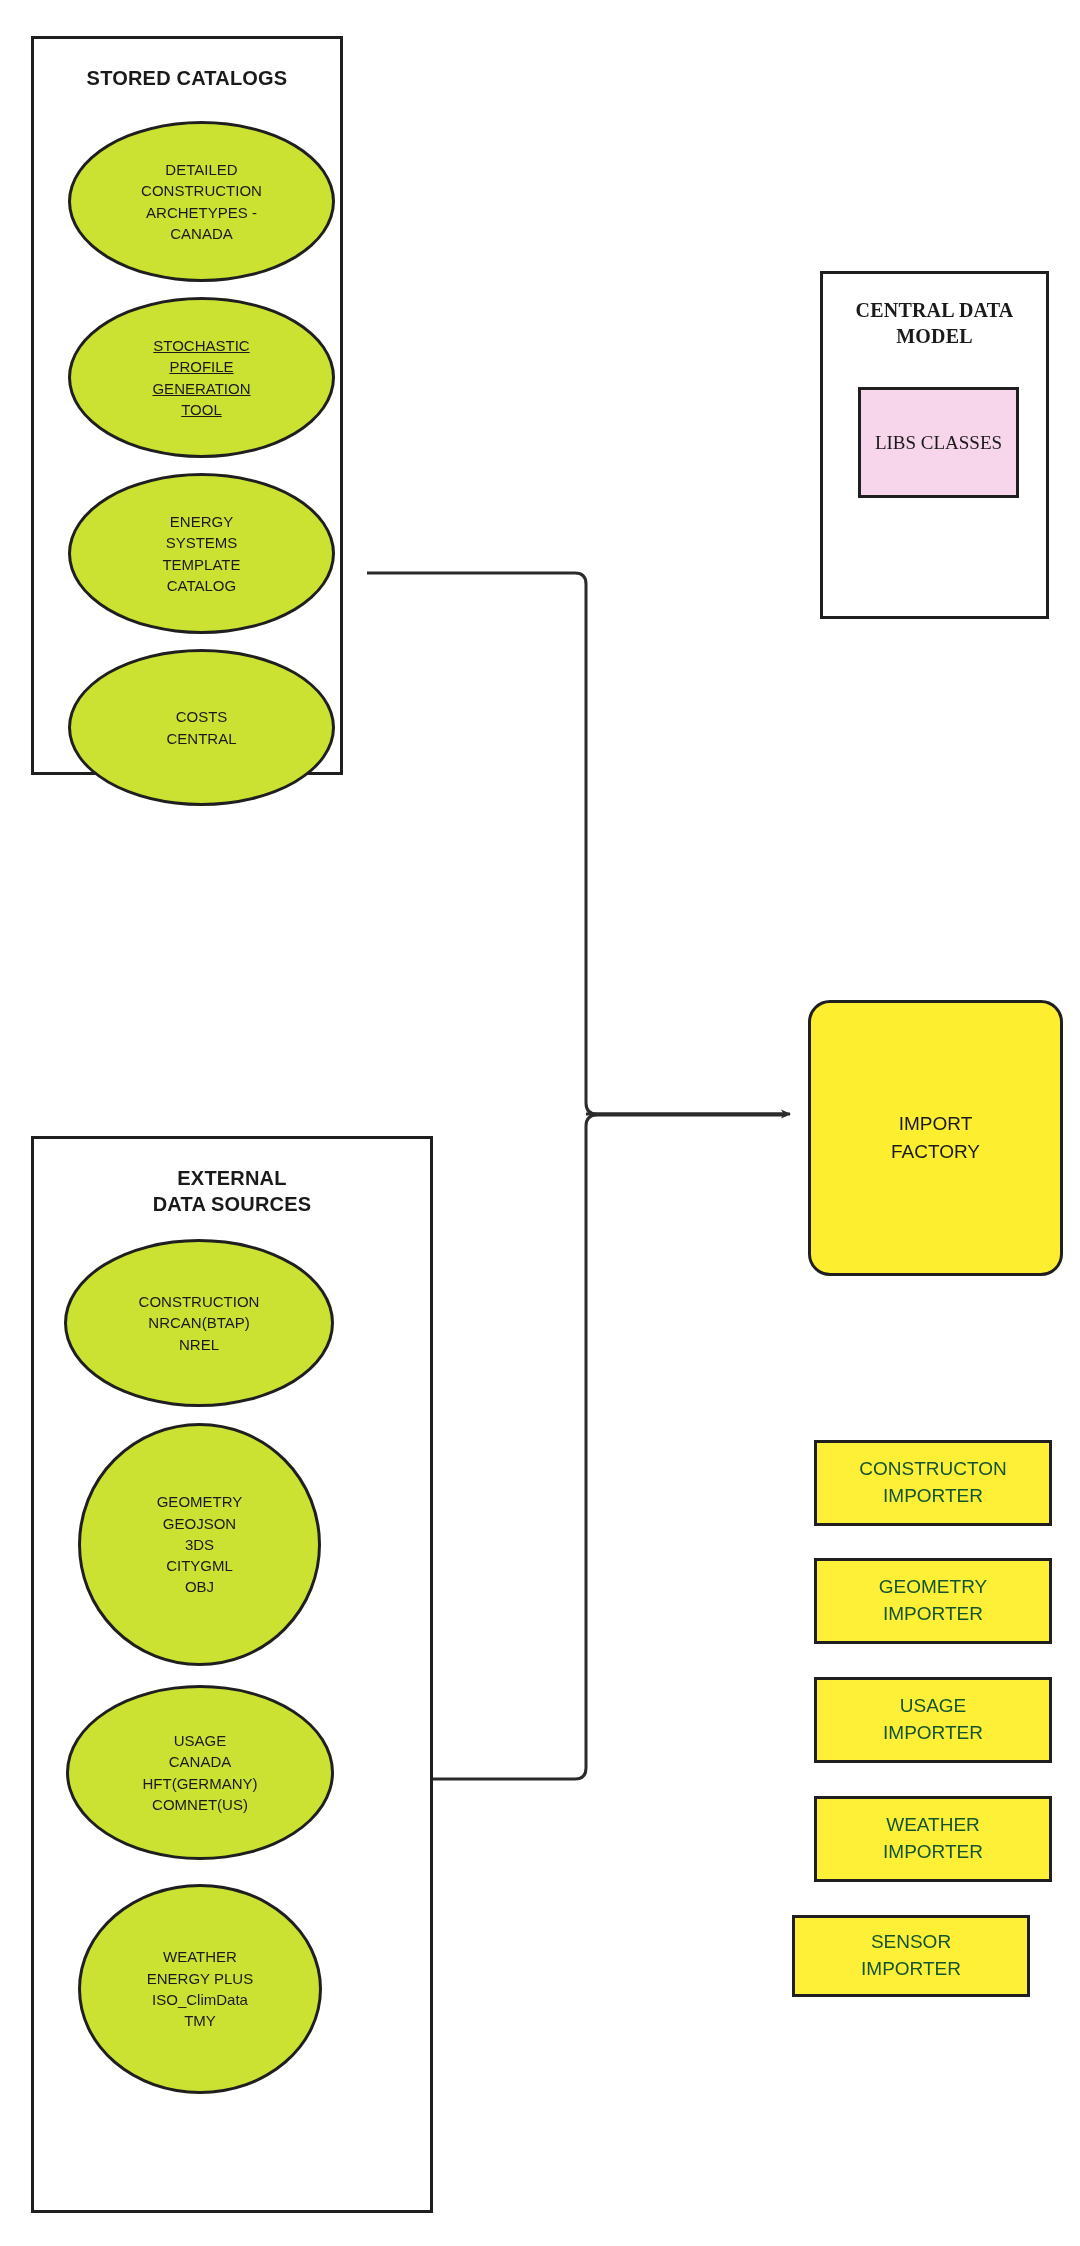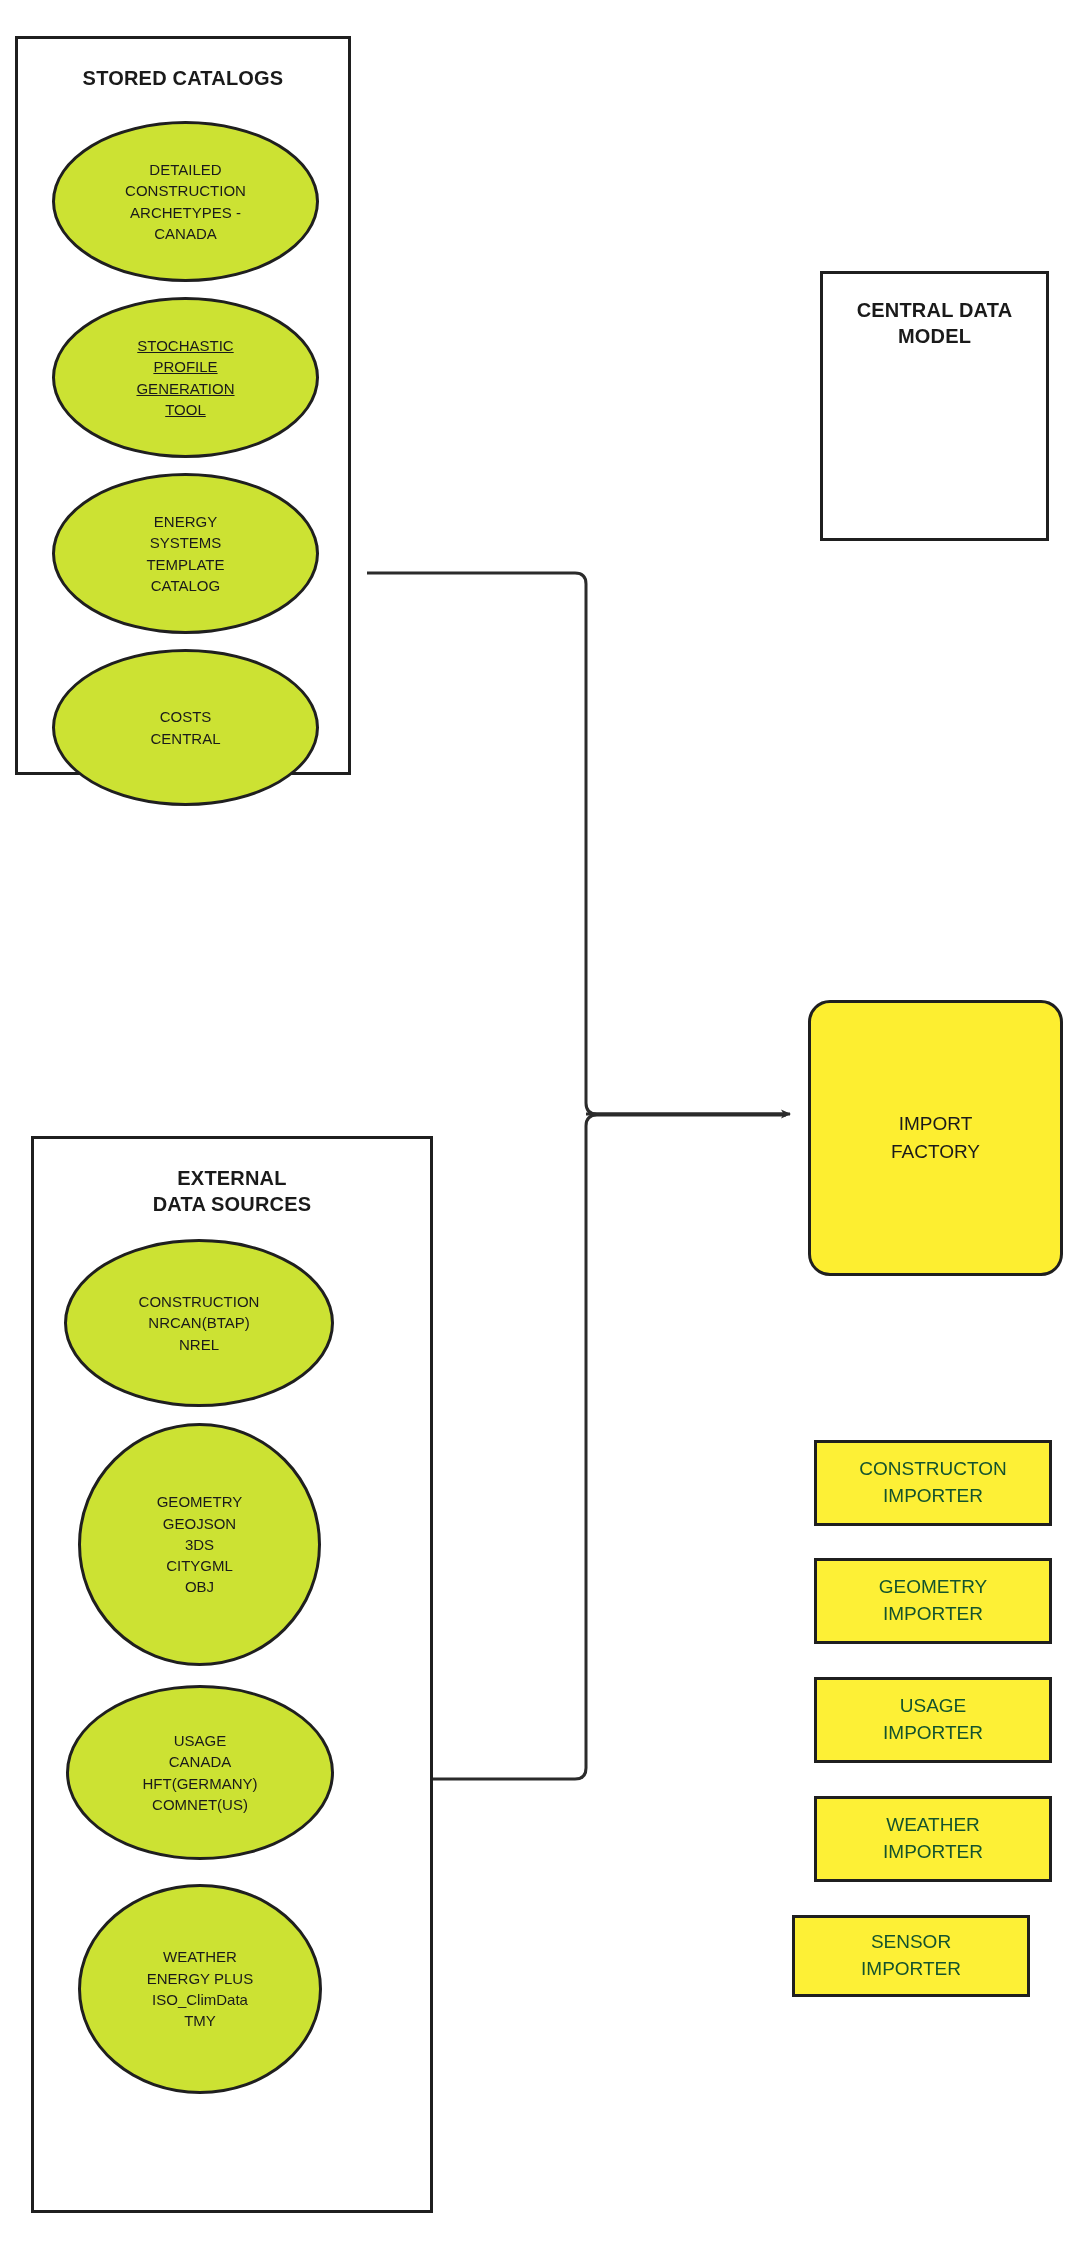--- a/index.html
+++ b/index.html
@@ -112,21 +112,21 @@
       </marker>
     </defs>
 
     <path d="M367,573 L575,573 Q586,573 586,584 L586,1103 Q586,1114 597,1114 L786,1114" fill="none" stroke="#2b2b2b" stroke-width="3"></path>
 
     <path d="M367,1779 L575,1779 Q586,1779 586,1768 L586,1126 Q586,1115 597,1115 L786,1115" fill="none" stroke="#2b2b2b" stroke-width="3"></path>
 
     <path d="M586,1114 L790,1114" fill="none" stroke="#2b2b2b" stroke-width="3" marker-end="url(#arrowHead)"></path>
   </svg>
 
-  <div class="group-box" style="left:15px; top:36px; width:336px; height:739px;">
+  <div class="group-box" style="left:31px; top:36px; width:312px; height:739px;">
     <div class="group-title" style="top:27px;">STORED CATALOGS</div>
 
     <div class="ellipse" style="left:34px; top:82px; width:267px; height:161px;">DETAILED
 CONSTRUCTION
 ARCHETYPES -
 CANADA</div>
 
     <div class="ellipse" style="left:34px; top:258px; width:267px; height:161px;text-decoration:underline;">STOCHASTIC
 PROFILE
 GENERATION
@@ -159,24 +159,25 @@
 CANADA
 HFT(GERMANY)
 COMNET(US)</div>
 
     <div class="ellipse" style="left:44px; top:745px; width:244px; height:210px;">WEATHER
 ENERGY PLUS
 ISO_ClimData
 TMY</div>
   </div>
 
-  <div class="group-box" style="left:820px; top:271px; width:229px; height:270px;">
+  <div class="group-box" style="left:820px; top:271px; width:229px; height:348px;font-family:Liberation Serif, serif;">
     <div class="group-title" style="top:24px; white-space:pre-line;">CENTRAL DATA
 MODEL</div>
 
+    <div class="pink-node" style="left:35px; top:113px; width:161px; height:111px;">LIBS CLASSES</div>
   </div>
 
   <div class="rounded-node" style="left:808px; top:1000px; width:255px; height:276px;">IMPORT
 FACTORY</div>
 
   <div class="rect-node" style="left:814px; top:1440px; width:238px; height:86px;">CONSTRUCTON
 IMPORTER</div>
 
   <div class="rect-node" style="left:814px; top:1558px; width:238px; height:86px;">GEOMETRY
 IMPORTER</div>

